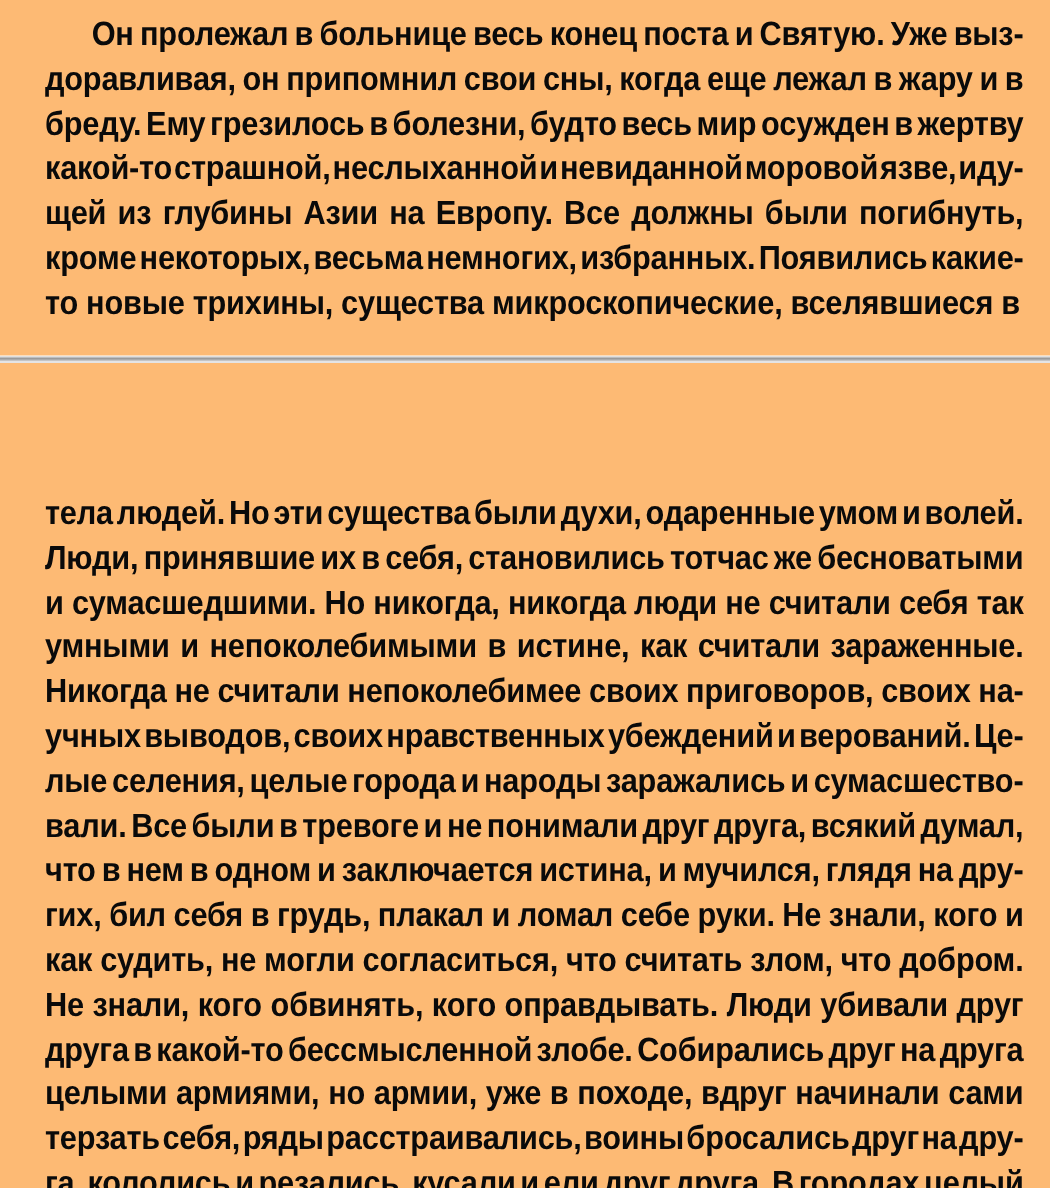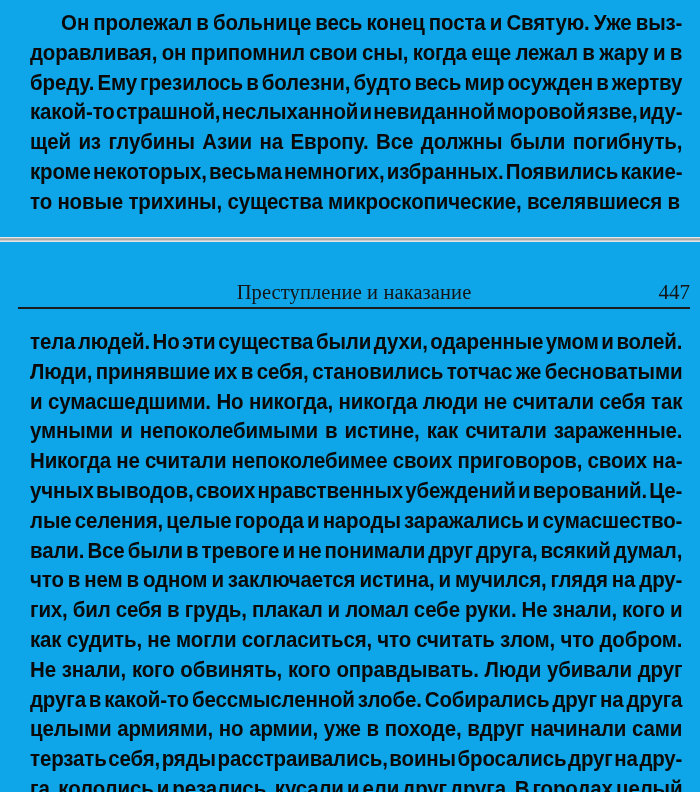--- a/index.html
+++ b/index.html
@@ -14,21 +14,21 @@
     overflow: hidden;
     font-family: "Liberation Sans", "DejaVu Sans", sans-serif;
     color: #0a0a0a;
     -webkit-font-smoothing: none;
   }
 
   
   .scan-page {
     position: absolute;
     inset: 0;
-    background: #0ea5e9;
+    background: #fdba74;
   }
 
   
   .ghost-line {
     position: absolute;
     top: -13px;
     left: 32px;
     width: 612px;
     height: 14px;
     overflow: hidden;
@@ -226,25 +226,20 @@
         <span>Появились</span>
         <span>какие-</span>
       </div>
     <div class="jline last">
       <span>то новые трихины, существа микроскопические, вселявшиеся в</span>
     </div>
   </div>
 
   <div class="scan-seam"></div>
 
-  <div class="running-header">
-    <div class="rh-title">Преступление и наказание</div>
-    <div class="rh-folio">447</div>
-    <div class="rh-rule"></div>
-  </div>
 
   <div class="text-col block-body">
     <div class="jline">
 
     <span>тела</span>
         <span>людей.</span>
         <span>Но</span>
         <span>эти</span>
         <span>существа</span>
         <span>были</span>

